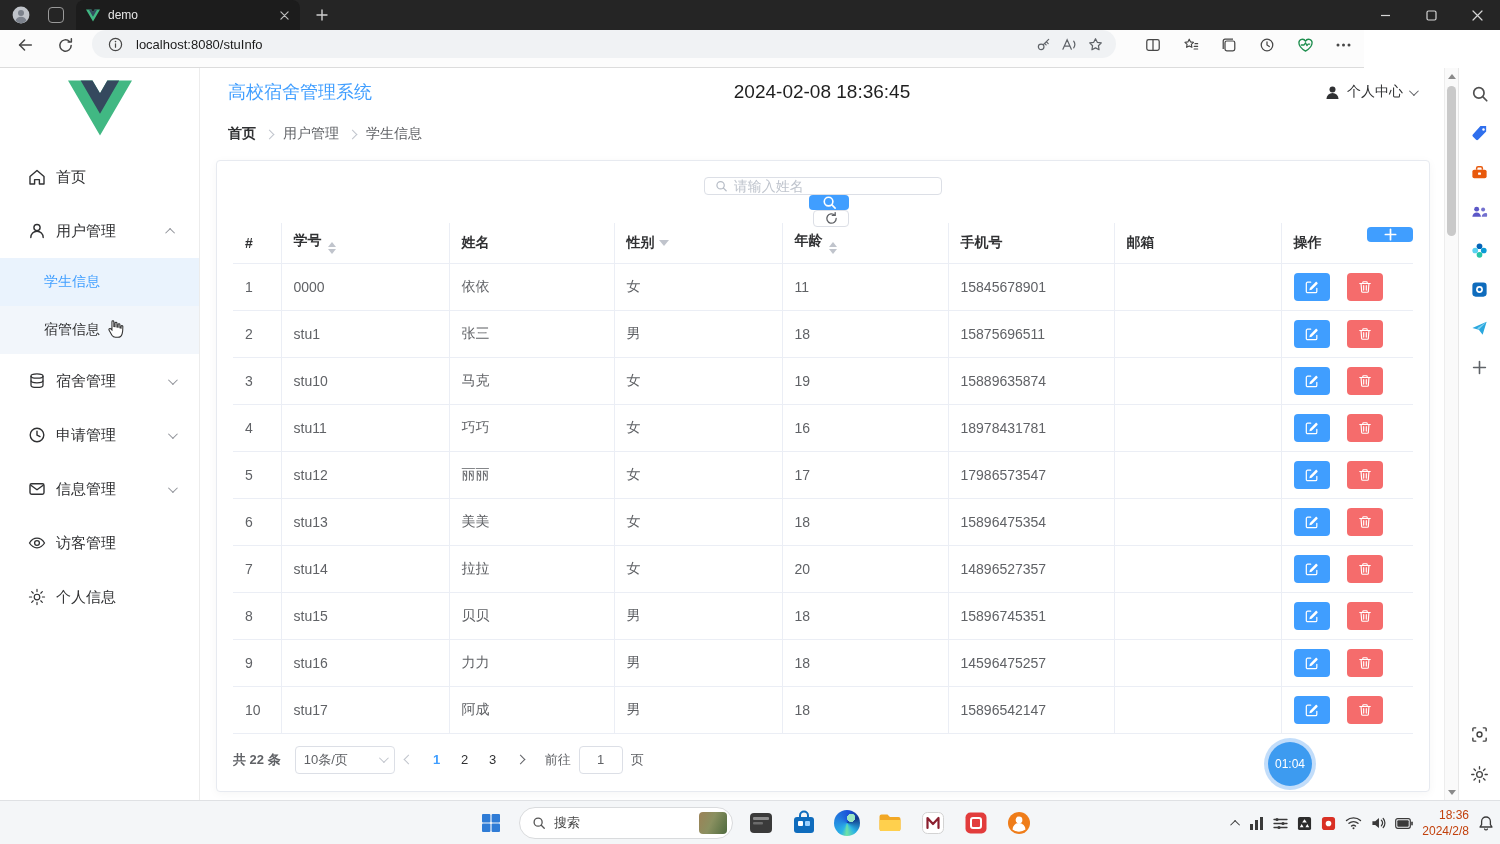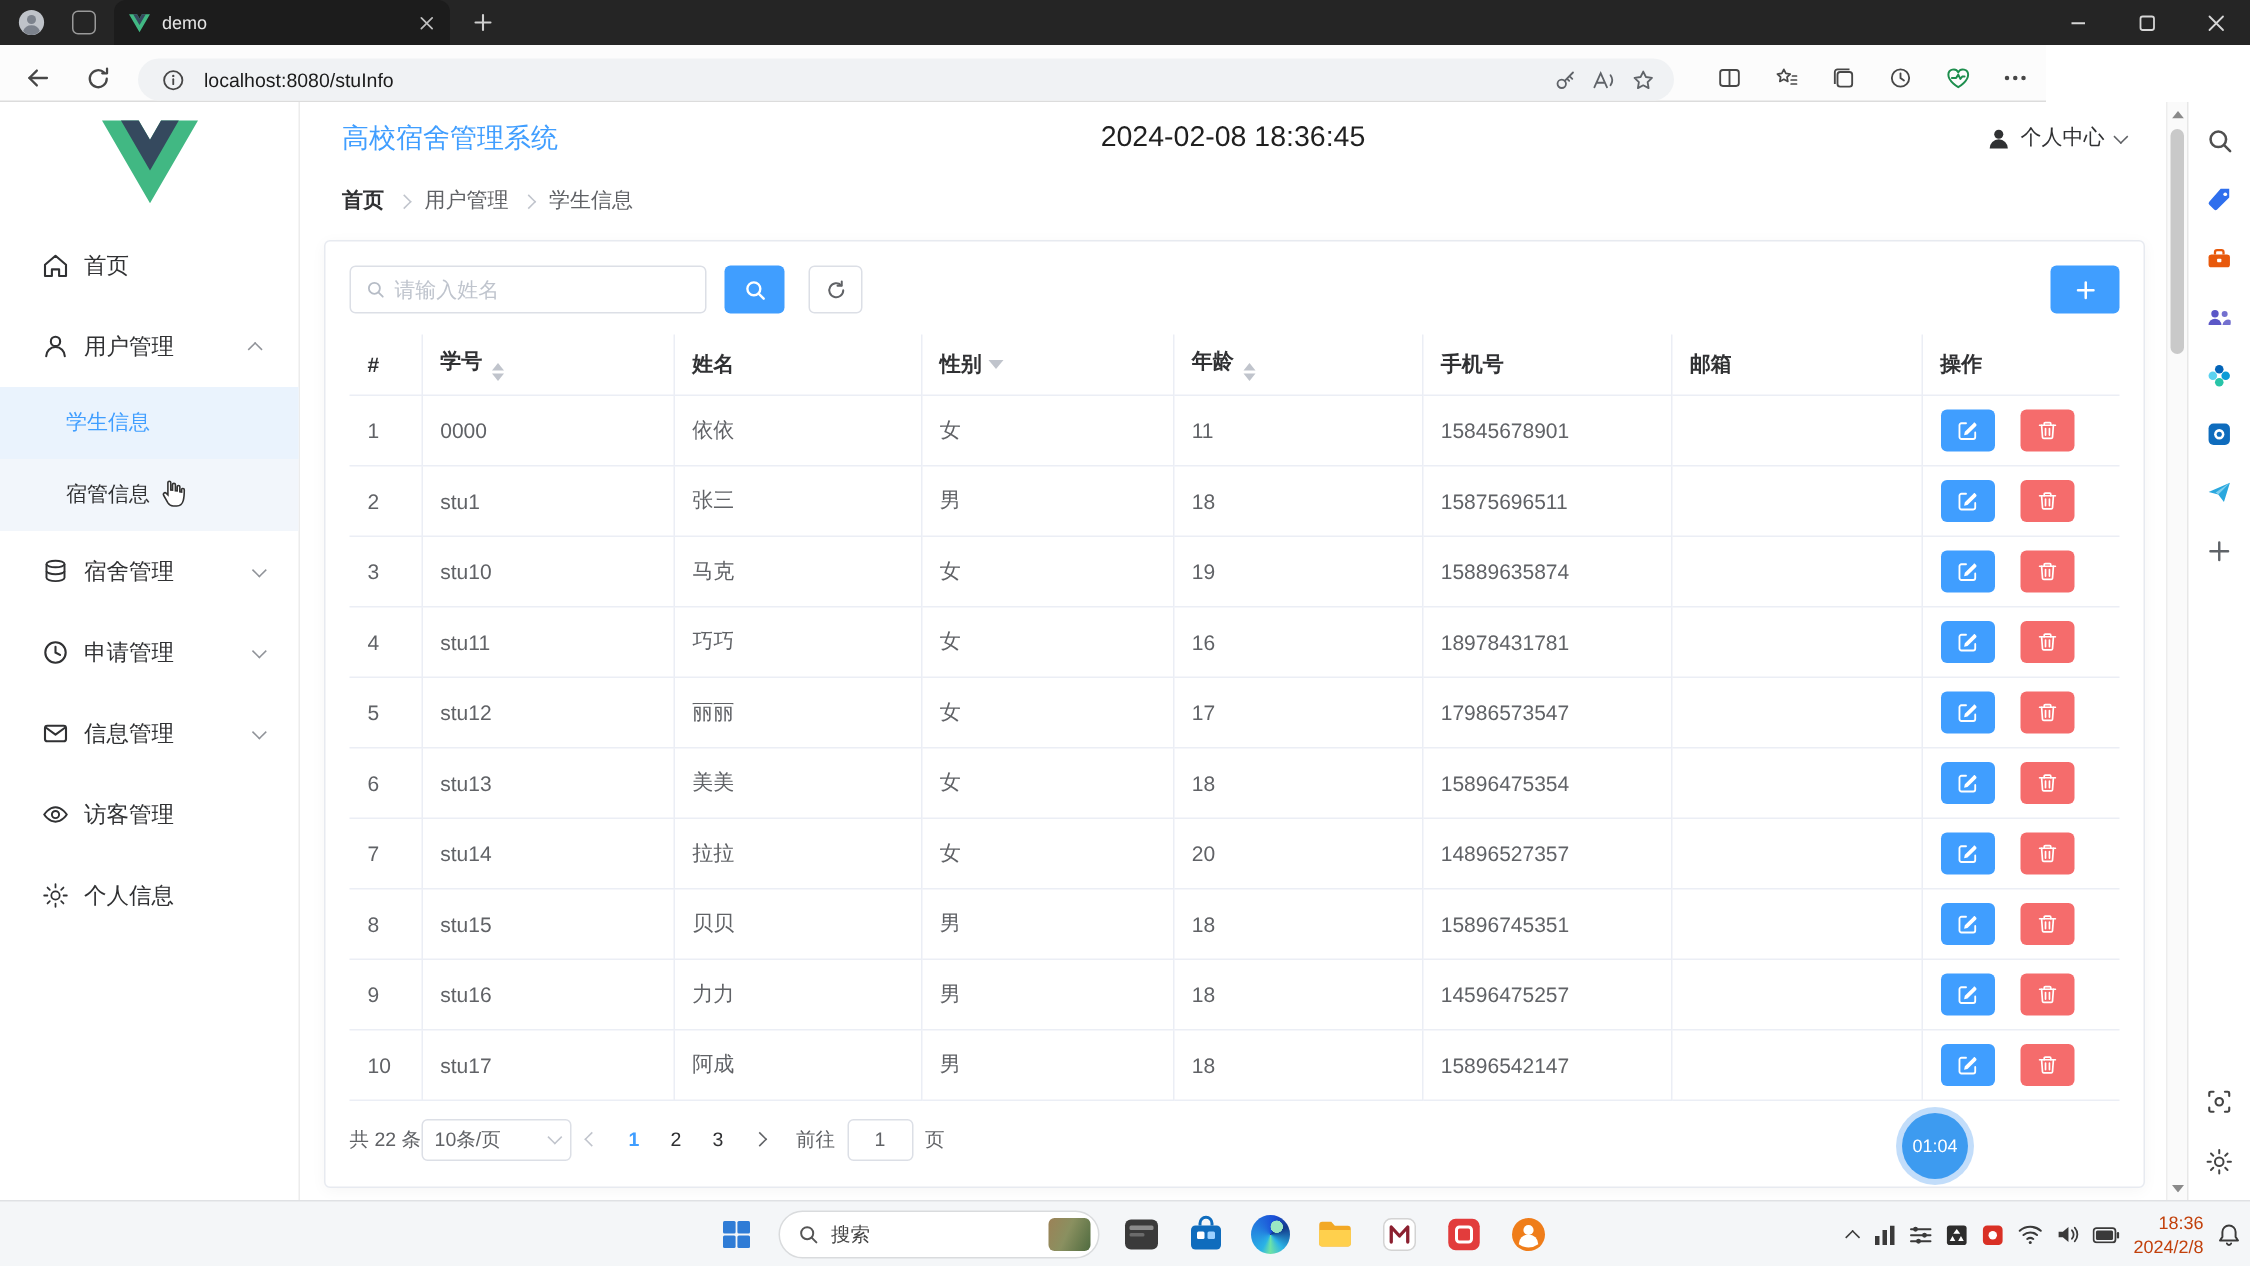--- a/index.html
+++ b/index.html
@@ -12,21 +12,21 @@
   .tb-avatar{width:18px;height:18px;margin-left:12px;}
   .tb-ws{width:16px;height:16px;margin-left:18px;border:1.4px solid #9a9a9a;border-radius:4px;}
   .tab{height:30px;width:224px;margin-left:12px;background:#1c1c1c;border-radius:8px 8px 0 0;display:flex;align-items:center;padding:0 8px 0 10px;}
   .tab-title{color:#e6e6e6;font-size:12px;margin-left:8px;flex:1;}
   .tab-close{width:16px;height:16px;display:flex;align-items:center;justify-content:center;}
   .newtab{margin-left:10px;width:24px;height:24px;display:flex;align-items:center;justify-content:center;}
   .win-controls{margin-left:auto;display:flex;height:30px;}
   .win-btn{width:46px;height:30px;display:flex;align-items:center;justify-content:center;}
 
   
-  .navbar{position:absolute;top:30px;left:0;width:1364px;height:38px;background:#fcfcfc;border-bottom:1px solid #dcdcdc;display:flex;align-items:flex-end;z-index:29;}
+  .navbar{position:absolute;top:30px;left:0;width:1364px;height:38px;background:#fcfcfc;border-bottom:1px solid #dcdcdc;display:flex;align-items:flex-start;z-index:29;}
   .nav-icon{width:30px;height:30px;display:flex;align-items:center;justify-content:center;margin-left:10px;color:#474747;}
   .addr{height:28px;flex:1;margin:0 14px 0 12px;max-width:1120px;background:#f0f2f4;border-radius:14px;display:flex;align-items:center;padding:0 8px 0 10px;}
   .addr-url{font-size:13px;color:#1b1b1b;margin-left:8px;flex:1;}
   .addr-ic{width:26px;height:26px;display:flex;align-items:center;justify-content:center;color:#474747;}
   .nav-right{display:flex;align-items:center;margin-right:6px;}
   .nav-right .nav-icon{margin-left:8px;}
 
   
   .viewport{position:absolute;top:68px;left:0;width:1444px;height:732px;background:#fff;overflow:hidden;}
 
@@ -48,21 +48,21 @@
   .app-datetime{position:absolute;left:0;right:0;text-align:center;font-size:19px;color:#1f1f1f;font-weight:500;}
   .profile{margin-left:auto;display:flex;align-items:center;gap:6px;color:#303133;font-size:14px;cursor:pointer;z-index:2;}
   .breadcrumb{height:36px;display:flex;align-items:center;padding:0 28px;font-size:14px;}
   .crumb{color:#606266;}
   .crumb.first{color:#303133;font-weight:700;}
   .crumb-sep{margin:0 10px;color:#c0c4cc;}
 
   .card{margin:8px 14px 0 16px;height:632px;background:#fff;border:1px solid #e7eaf0;border-radius:4px;box-shadow:0 2px 10px rgba(0,0,0,.04);padding:16px;}
 
   
-  .ctoolbar{display:flex;align-items:center;height:32px;}
+  .ctoolbar{display:flex;align-items:center;height:32px;flex-direction:column;}
   .search-box{width:238px;height:32px;border:1px solid #dcdfe6;border-radius:4px;display:flex;align-items:center;padding:0 10px;color:#b6bcc6;}
   .search-box input{border:none;outline:none;background:transparent;font-size:14px;color:#606266;width:100%;margin-left:6px;font-family:inherit;}
   .search-box input::placeholder{color:#bfc4cd;}
   .btn-search{width:40px;height:32px;background:#409eff;border:none;border-radius:4px;margin-left:12px;display:flex;align-items:center;justify-content:center;cursor:pointer;color:#fff;}
   .btn-refresh{width:36px;height:32px;background:#fff;border:1px solid #dcdfe6;border-radius:4px;margin-left:16px;display:flex;align-items:center;justify-content:center;cursor:pointer;color:#606266;}
   .btn-add{width:46px;height:32px;background:#409eff;border:none;border-radius:4px;margin-left:auto;display:flex;align-items:center;justify-content:center;cursor:pointer;}
 
   
   table.stu{width:100%;border-collapse:collapse;margin-top:14px;table-layout:fixed;}
   table.stu th{height:40px;text-align:left;padding-left:12px;font-size:14px;color:#303133;font-weight:700;border-bottom:1px solid #ebeef5;border-right:1px solid #ebeef5;}
@@ -73,21 +73,21 @@
   .caret{width:0;height:0;border-left:4px solid transparent;border-right:4px solid transparent;display:block;cursor:pointer;}
   .caret.up{border-bottom:5px solid #c0c4cc;margin-bottom:2px;}
   .caret.down{border-top:5px solid #c0c4cc;}
   .filter-caret{display:inline-block;width:0;height:0;border-left:5px solid transparent;border-right:5px solid transparent;border-top:6px solid #c0c4cc;margin-left:4px;vertical-align:1px;cursor:pointer;}
   .op-btn{width:36px;height:28px;border:none;border-radius:4px;display:inline-flex;align-items:center;justify-content:center;cursor:pointer;vertical-align:middle;}
   .op-btn.edit{background:#409eff;}
   .op-btn.del{background:#f56c6c;margin-left:14px;}
 
   
   .pagination{display:flex;align-items:center;margin-top:10px;height:32px;font-size:13px;color:#606266;}
-  .pg-total{margin-right:0;}
+  .pg-total{margin-right:14px;font-weight:bold;}
   .pg-size{width:100px;height:28px;border:1px solid #dcdfe6;border-radius:4px;display:flex;align-items:center;padding:0 8px;color:#606266;cursor:pointer;}
   .pg-size .chev{margin-left:auto;color:#c0c4cc;}
   .pg-arrow{width:28px;height:28px;display:flex;align-items:center;justify-content:center;background:transparent;border:none;cursor:pointer;}
   .pg-num{min-width:28px;height:28px;background:transparent;border:none;font-size:13px;color:#303133;cursor:pointer;font-family:inherit;}
   .pg-num.active{color:#409eff;font-weight:700;}
   .pg-jump{margin-left:10px;display:flex;align-items:center;gap:8px;}
   .pg-jump input{width:44px;height:28px;border:1px solid #dcdfe6;border-radius:4px;text-align:center;font-size:13px;color:#606266;outline:none;font-family:inherit;}
 
   .chev{display:inline-block;width:7px;height:7px;border-right:1.6px solid currentColor;border-bottom:1.6px solid currentColor;}
   .chev.down{transform:rotate(45deg) translateY(-2px);}

